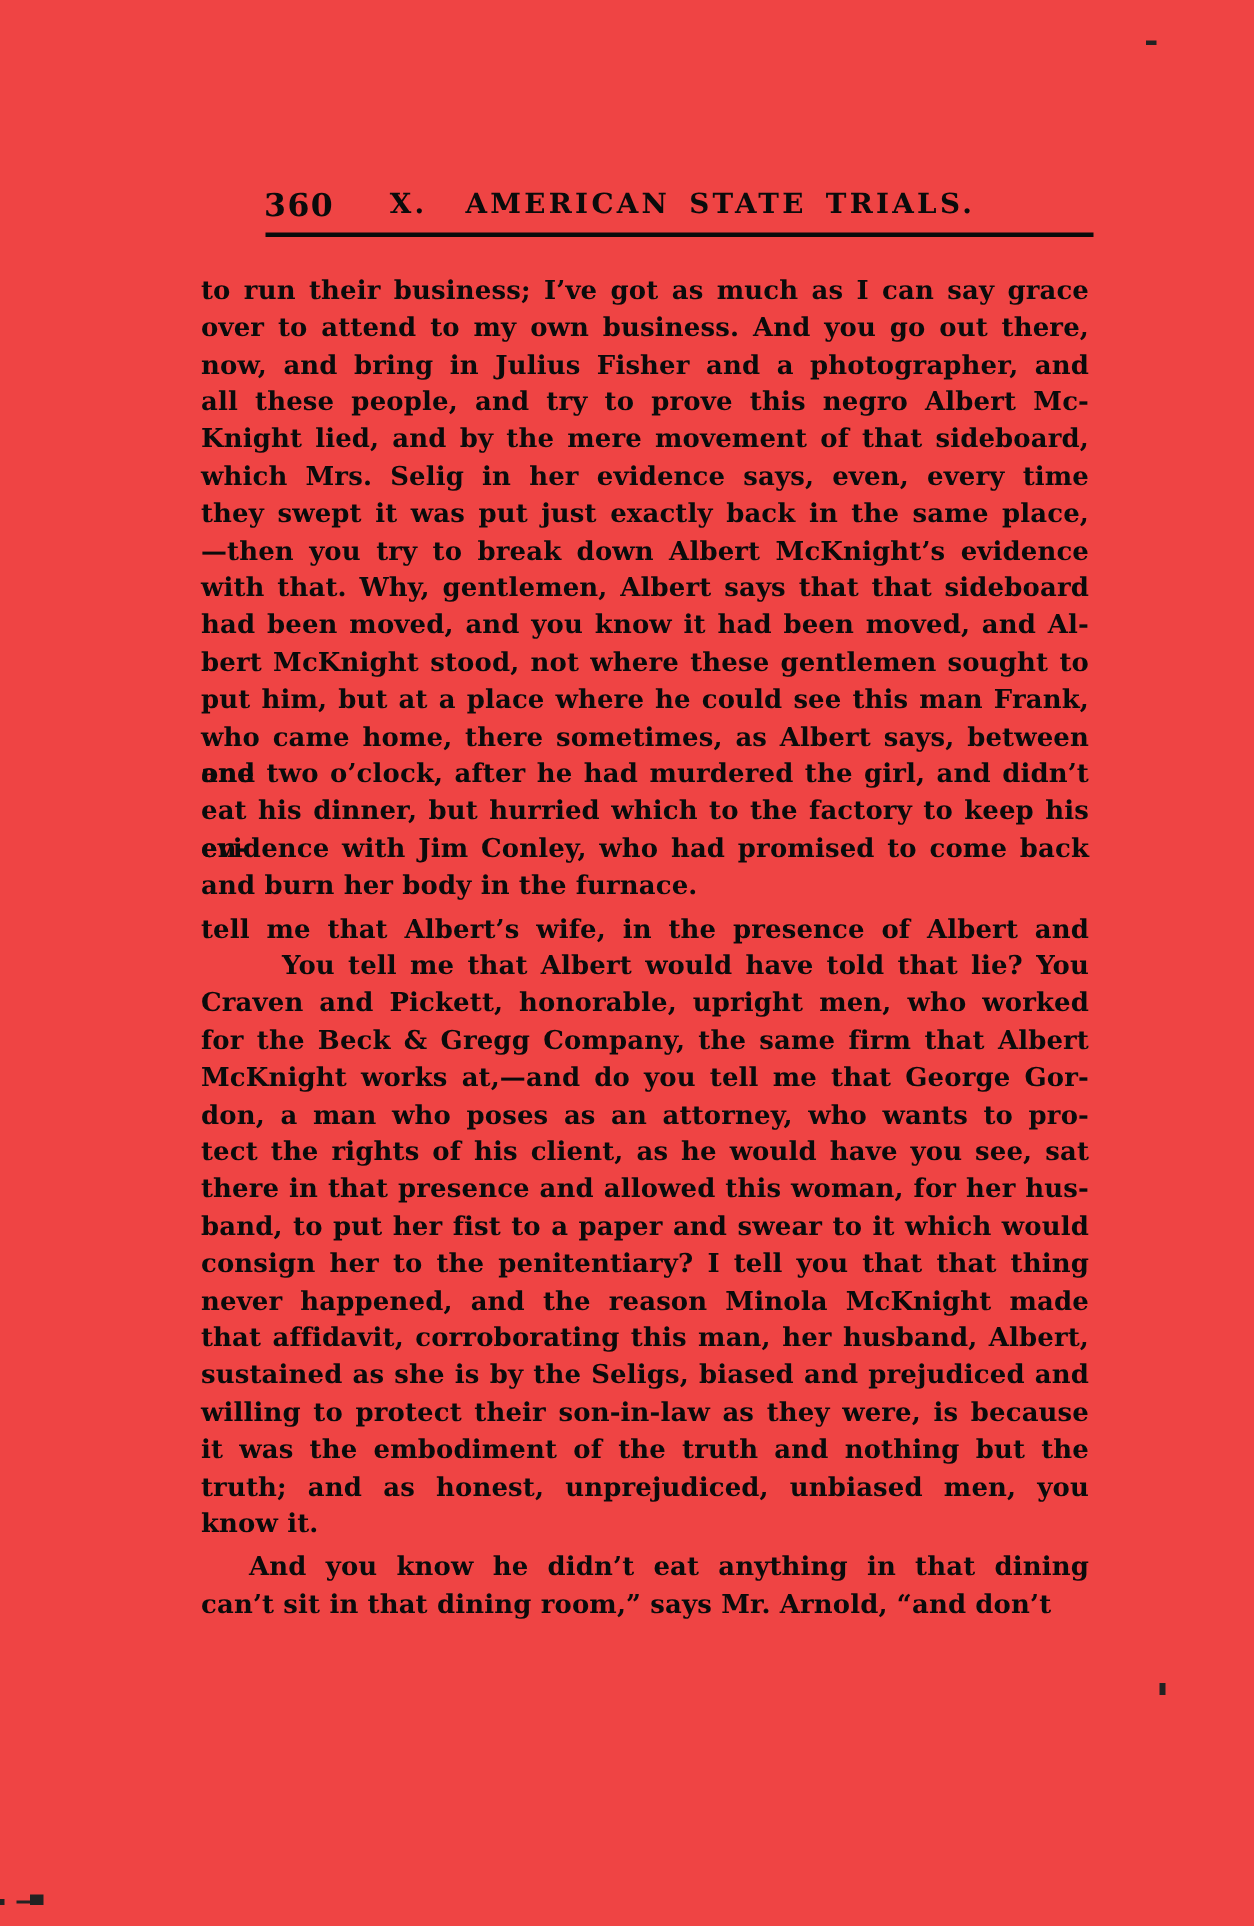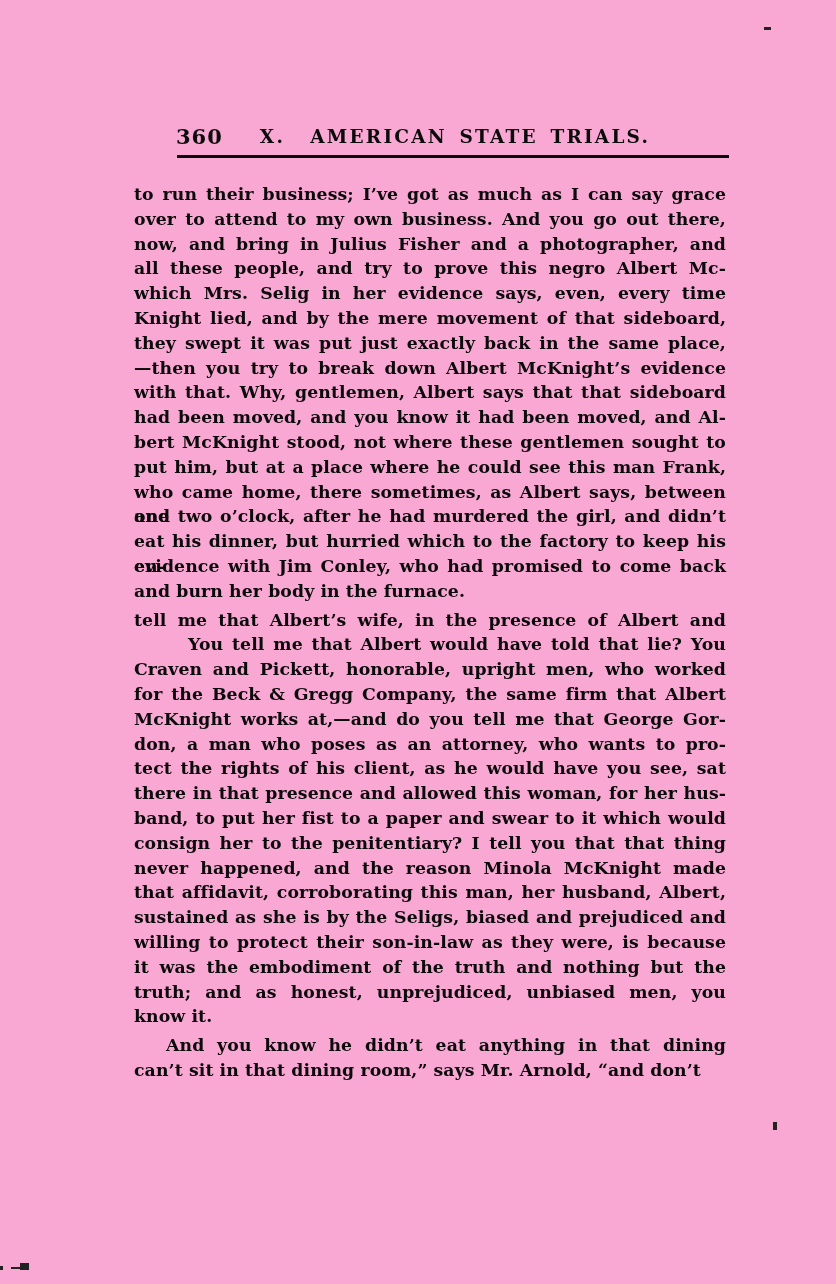--- a/index.html
+++ b/index.html
@@ -6,21 +6,21 @@
   body {
     width: 836px; height: 1284px;
     background: #ffffff;
     position: relative;
     font-family: "DejaVu Serif", serif;
     color: #0b0b0b;
     overflow: hidden;
   }
   .scan-page {
     position: absolute; inset: 0;
-    background: #f9a8d4;
+    background: #ef4444;
   }
   
   .page-number {
     position: absolute;
     left: 176px; top: 124px;
     font-size: 21px;
     font-weight: 700;
     letter-spacing: 1px;
   }
   .running-title {
@@ -79,22 +79,22 @@
   <div class="running-title">X.  AMERICAN STATE TRIALS.</div>
 
   <div class="header-rule"></div>
 
   <div class="page-body">
       <div class="paragraph">
         <div class="line">to run their business; I’ve got as much as I can say grace</div>
         <div class="line">over to attend to my own business.  And you go out there,</div>
         <div class="line">now, and bring in Julius Fisher and a photographer, and</div>
         <div class="line">all these people, and try to prove this negro Albert Mc-</div>
+        <div class="line">Knight lied, and by the mere movement of that sideboard,</div>
         <div class="line">which Mrs. Selig in her evidence says, even, every time</div>
-        <div class="line">Knight lied, and by the mere movement of that sideboard,</div>
         <div class="line">they swept it was put just exactly back in the same place,</div>
         <div class="line">—then you try to break down Albert McKnight’s evidence</div>
         <div class="line">with that.  Why, gentlemen, Albert says that that sideboard</div>
         <div class="line">had been moved, and you know it had been moved, and Al-</div>
         <div class="line">bert McKnight stood, not where these gentlemen sought to</div>
         <div class="line">put him, but at a place where he could see this man Frank,</div>
         <div class="line">who came home, there sometimes, as Albert says, between one</div>
         <div class="line">and two o’clock, after he had murdered the girl, and didn’t</div>
         <div class="line">eat his dinner, but hurried which to the factory to keep his en-</div>
         <div class="line">evidence with Jim Conley, who had promised to come back</div>

